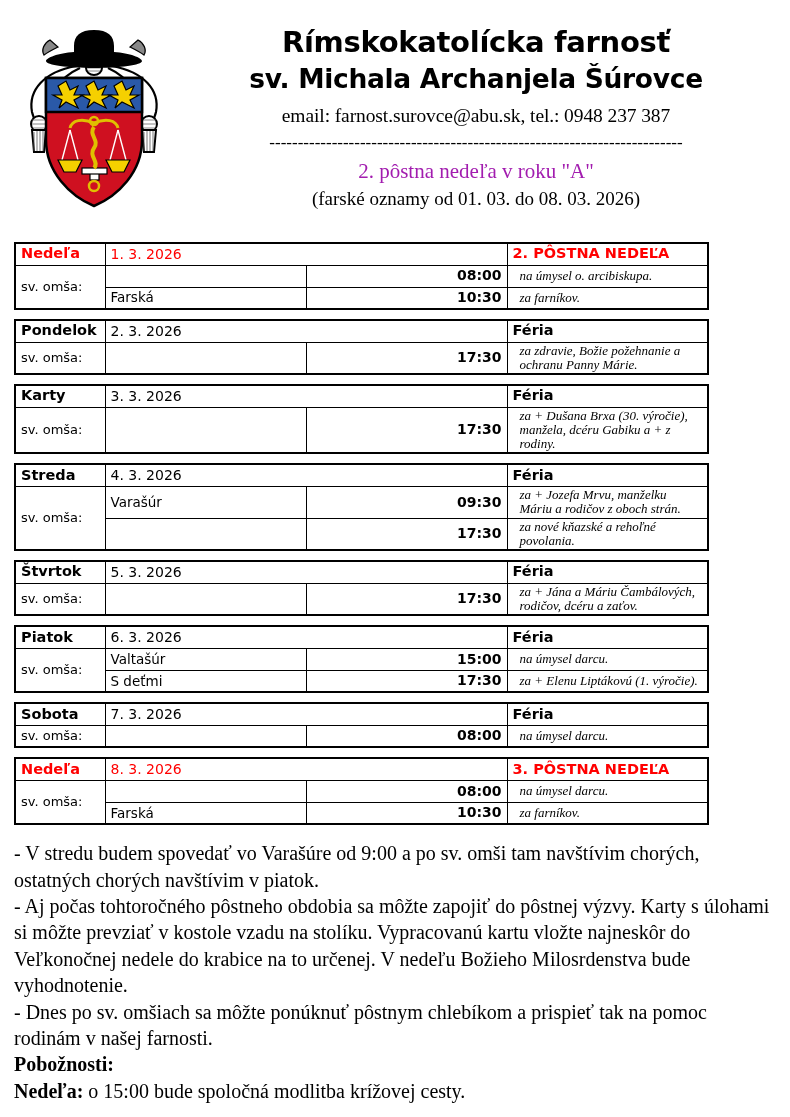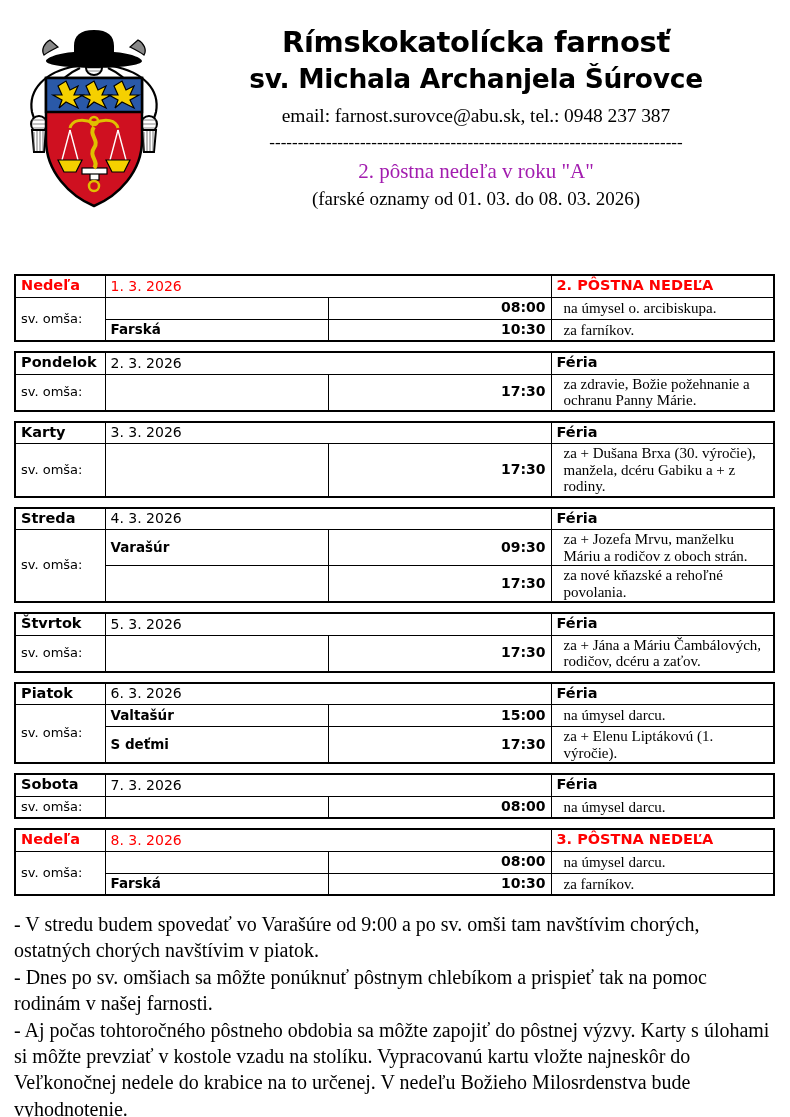--- a/index.html
+++ b/index.html
@@ -11,21 +11,21 @@
     font-family: "Liberation Serif", serif;
     color: #000000;
     overflow: hidden;
   }
 
   
   .header {
     display: flex;
     align-items: flex-start;
     padding: 8px 22px 0 14px;
-    height: 274px;
+    height: 242px;
     justify-content: flex-end;
   }
   .crest {
     width: 170px;
     flex: 0 0 170px;
     padding-top: 12px;
   }
   .crest svg { display:block; width: 160px; height: 200px; }
 
   .head-text {
@@ -69,21 +69,21 @@
     margin-top: 6px;
   }
   .range {
     font-size: 19px;
     margin-top: 4px;
   }
 
   
   .schedule { padding: 0 14px; }
   .dayblock {
-    width: 761px;
+    width: 695px;
     border: 2px solid #000;
     border-collapse: collapse;
     margin-bottom: 9px;
     table-layout: fixed;
   }
   .dayblock td {
     border: 1px solid #000;
     padding: 1px 5px;
     font-family: "DejaVu Sans", sans-serif;
     font-size: 13.5px;
@@ -102,36 +102,37 @@
   td.svomsa {
     font-weight: normal;
     font-size: 13px;
   }
   td.date {
     font-weight: normal;
     text-align: left;
     font-size: 14px;
   }
   td.place {
-    font-weight: bold;
+    font-weight: normal;
     text-align: left;
     font-size: 13.5px;
   }
   td.time {
     font-weight: bold;
     text-align: right;
     font-size: 14px;
   }
   td.feast {
     font-weight: bold;
     font-size: 14.5px;
   }
   td.intention {
     font-family: "Liberation Serif", serif;
-    font-size: 15px;
+    font-style: italic;
+    font-size: 13px;
     font-weight: normal;
     padding-left: 12px;
   }
   tr.red td, td.red { color: #ff0000; }
 
   
   .notes {
     padding: 6px 14px 0 14px;
     font-family: "Liberation Serif", serif;
     font-size: 20px;
@@ -360,18 +361,18 @@
           <td class="place col-place">Farská</td>
           <td class="time col-time">10:30</td>
           <td class="intention">za farníkov.</td>
         </tr>
       </tbody>
     </table>
   </div>
 
 <div class="notes" id="notes-host">
     <p>- V stredu budem spovedať vo Varašúre od 9:00 a po sv. omši tam navštívim chorých, ostatných chorých navštívim v piatok.</p>
+    <p>- Aj počas tohtoročného pôstneho obdobia sa môžte zapojiť do pôstnej výzvy. Karty s úlohami si môžte prevziať v kostole vzadu na stolíku. Vypracovanú kartu vložte najneskôr do Veľkonočnej nedele do krabice na to určenej. V nedeľu Božieho Milosrdenstva bude vyhodnotenie.</p>
     <p>- Dnes po sv. omšiach sa môžte ponúknuť pôstnym chlebíkom a prispieť tak na pomoc rodinám v našej farnosti.</p>
-    <p>- Aj počas tohtoročného pôstneho obdobia sa môžte zapojiť do pôstnej výzvy. Karty s úlohami si môžte prevziať v kostole vzadu na stolíku. Vypracovanú kartu vložte najneskôr do Veľkonočnej nedele do krabice na to určenej. V nedeľu Božieho Milosrdenstva bude vyhodnotenie.</p>
     <p class="devot-head">Pobožnosti:</p>
     <p><span class="lbl">Nedeľa:</span><span> o 15:00 bude spoločná modlitba krížovej cesty.</span></p>
     <p></p>
   </div>
 
 </body></html>

